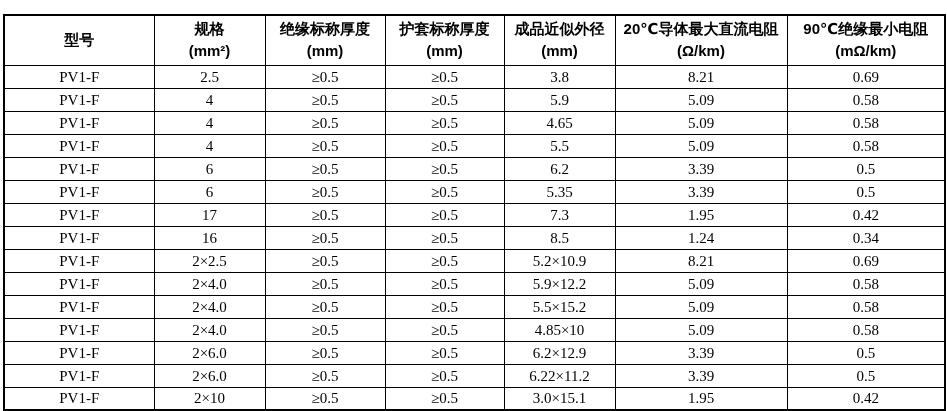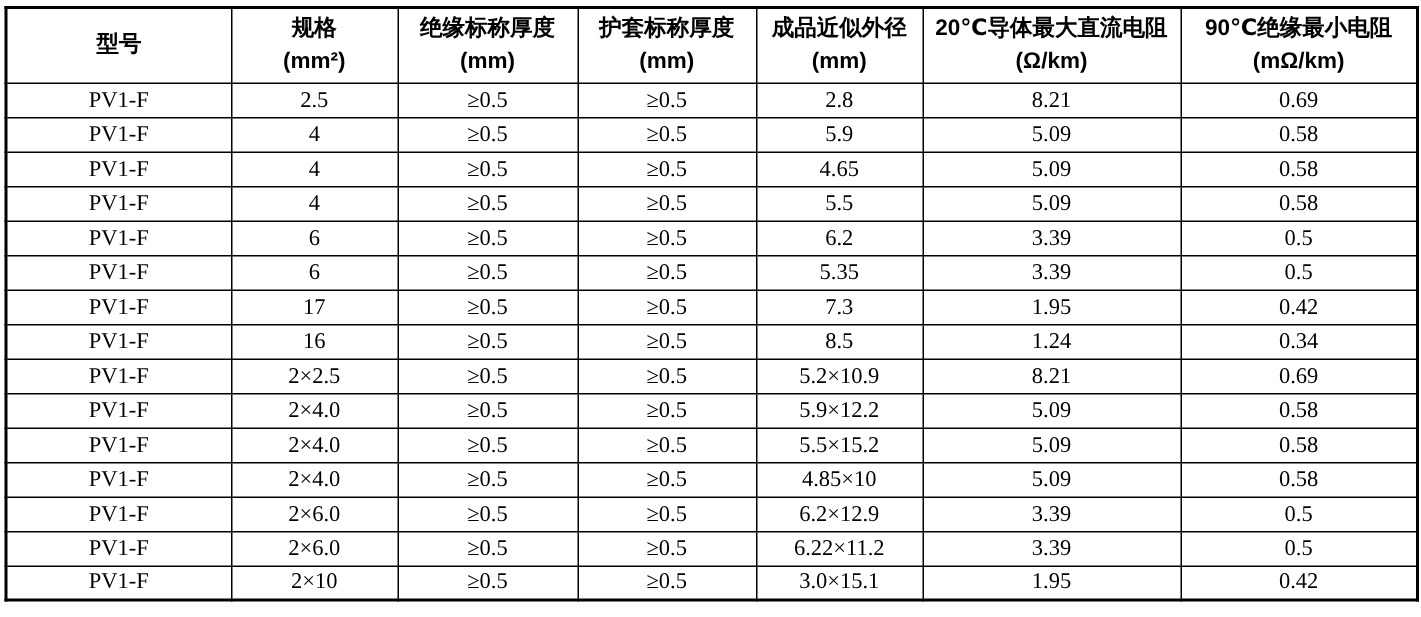--- a/index.html
+++ b/index.html
@@ -8,21 +8,21 @@
     background: #ffffff;
   }
   body {
     width: 947px;
     height: 411px;
     font-family: "Liberation Sans", "DejaVu Sans", sans-serif;
     color: #000000;
   }
   .page {
     box-sizing: border-box;
-    padding: 4px 0 0 3px;
+    padding: 14px 0 0 3px;
   }
   table.spec-table {
     border-collapse: collapse;
     table-layout: fixed;
     width: 941px;
     border: 2px solid #000000;
     background: #ffffff;
   }
   .spec-table th,
   .spec-table td {
@@ -99,21 +99,21 @@
           <span class="h-unit">(mΩ/km)</span>
         </th>
       </tr>
     </thead>
     <tbody>
       <tr>
         <td>PV1-F</td>
         <td>2.5</td>
         <td>≥0.5</td>
         <td>≥0.5</td>
-        <td>2.8</td>
+        <td>3.8</td>
         <td>8.21</td>
         <td>0.69</td>
       </tr>
       <tr>
         <td>PV1-F</td>
         <td>4</td>
         <td>≥0.5</td>
         <td>≥0.5</td>
         <td>5.9</td>
         <td>5.09</td>

